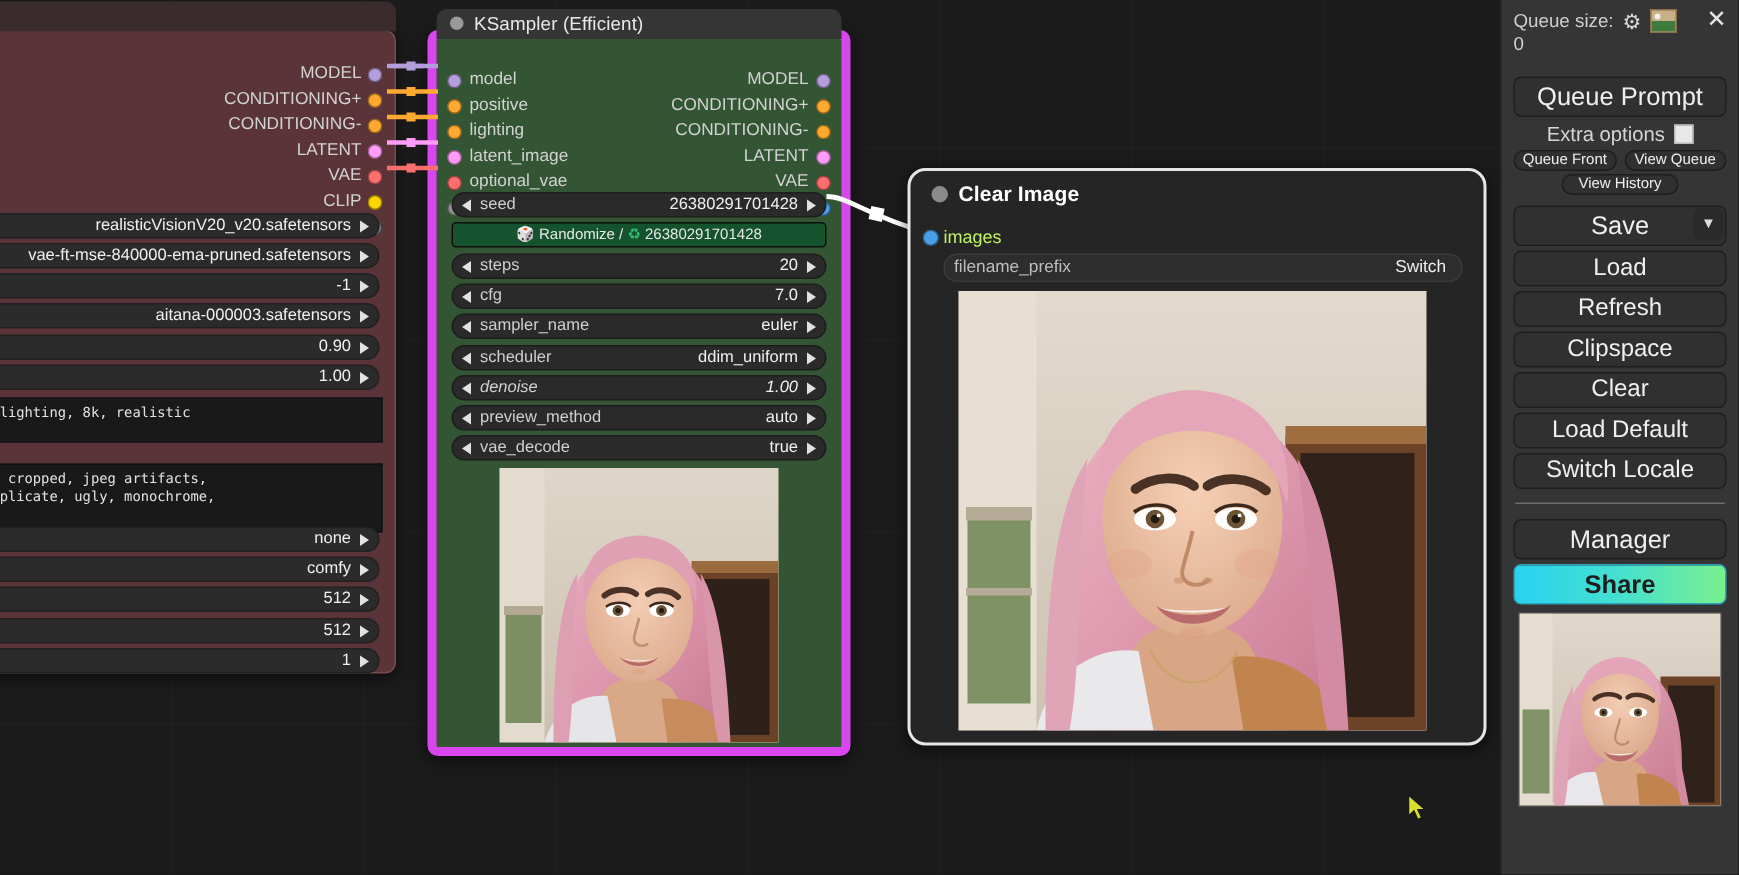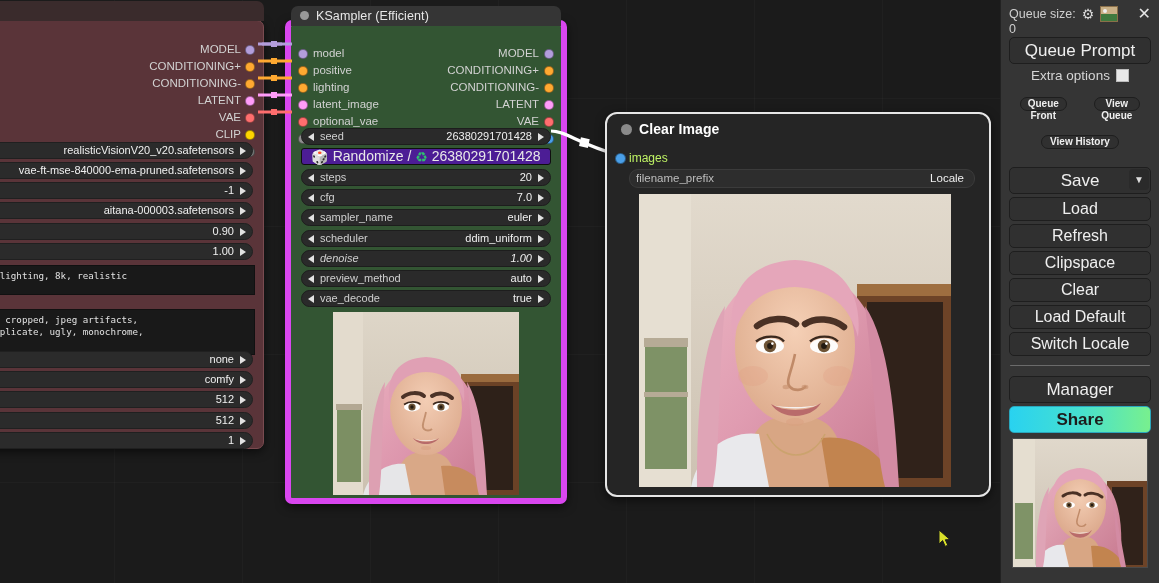--- a/index.html
+++ b/index.html
@@ -75,23 +75,23 @@
   #node-loader .widget{background:#2b2b2b;border-color:#202020;}
 
   
   #node-ksampler{
     left:285px;top:20px;width:270px;height:472px;
     background:#335533;border:6px solid #d946ef;
   }
   #node-ksampler .node-title{background:#353535;}
   #node-ksampler .widget{background:#2a2a2a;border-color:#1d1d1d;}
   .randomize{
-    position:absolute;height:17px;border-radius:3px;background:#4c1d95;
+    position:absolute;height:17px;border-radius:3px;background:#14532d;
     border:1px solid #0f0f0f;box-sizing:border-box;
-    font-size:14px;color:#e8e8e8;line-height:15px;text-align:center;
+    font-size:10px;color:#e8e8e8;line-height:15px;text-align:center;
   }
 
   
   #node-save{
     left:605px;top:112px;width:382px;height:381px;
     background:#252525;border:2px solid #e6e6e6;border-radius:12px;
   }
   #node-save .node-title{
     top:4px;left:4px;right:4px;background:transparent;color:#fff;
     font-size:14px;font-weight:bold;height:22px;line-height:22px;padding-left:10px;
@@ -114,21 +114,21 @@
   .qrow{display:flex;align-items:center;gap:6px;color:#cfcfcf;font-size:12.5px;}
   .qsize-label{white-space:nowrap;}
   .qnum{color:#cfcfcf;font-size:12.5px;line-height:13px;margin-top:1px;}
   .sb-btn{
     display:block;width:100%;box-sizing:border-box;
     background:#303030;border:1px solid #1e1e1e;border-radius:5px;
     color:#efefef;text-align:center;font-size:16px;line-height:22px;
     height:24px;margin-bottom:3px;font-weight:500;
   }
   .sb-btn.big{font-size:17px;height:27px;line-height:25px;}
-  .sb-btn.small{font-size:10px;height:14px;line-height:12px;border-radius:7px;margin:11px;font-weight:bold;}
+  .sb-btn.small{font-size:10px;height:14px;line-height:12px;border-radius:7px;margin:0;}
   .sb-btn.share{
     background:linear-gradient(90deg,#29d2f0 0%,#46e0d0 50%,#78f08e 100%);
     color:#1d1d1d;border-color:#2aa7bd;font-weight:bold;
   }
   .extra-row{display:flex;align-items:center;justify-content:center;gap:6px;color:#d5d5d5;font-size:13.5px;margin:4px 0 3px;}
   .chk{width:11px;height:11px;background:#e8e8e8;border:1px solid #bbb;display:inline-block;}
   .small-row{display:flex;gap:5px;justify-content:center;margin-bottom:2px;}
   .divider{height:1px;background:#6b6b6b;margin:9px 1px 10px;border-radius:1px;}
   .thumb{
     width:134px;height:128px;margin:5px auto 0;border:1px solid #4a4a4a;
@@ -389,21 +389,21 @@
 
 <div class="node" id="node-save">
   <div class="node-title">
     <span class="title-dot" style="background:#8a8a8a;width:11px;height:11px;"></span><span>Clear Image</span>
   </div>
   <div class="slot in" style="left:22px;top:37px;font-size:12px;color:#bef264;"><span>images</span></div>
   <div class="dot" style="left:8px;top:39px;width:9px;height:9px;background:#4a9fe8;"></div>
 
   <div class="widget" style="left:22px;right:14px;top:55px;height:19px;line-height:17px;font-size:11.5px;">
     <span class="wname" style="left:6px;color:#bdbdbd;">filename_prefix</span>
-    <span class="wval" style="right:10px;color:#efefef;">Locale</span>
+    <span class="wval" style="right:10px;color:#efefef;">Switch</span>
   </div>
 
   <div class="preview" style="left:32px;top:80px;width:312px;height:293px;">
     <svg class="portrait" viewBox="0 0 312 293" preserveAspectRatio="none">
       <defs>
         <linearGradient id="wallB" x1="0" y1="0" x2="0" y2="1">
             <stop offset="0" stop-color="#e2dacd"></stop>
             <stop offset="1" stop-color="#cdc2b2"></stop>
           </linearGradient>
         <linearGradient id="hairB" x1="0" y1="0" x2="1" y2="1">
@@ -472,21 +472,21 @@
     <span class="qsize-label">Queue size:</span>
     <span style="font-size:14px;line-height:14px;color:#d8d8d8;">⚙</span>
     <span style="width:16px;height:14px;background:#c9b086;border:1px solid #8a6f49;display:inline-block;position:relative;overflow:hidden;">
       <span style="position:absolute;left:0;bottom:0;width:100%;height:7px;background:#3f7a3f;"></span>
       <span style="position:absolute;left:2px;top:2px;width:4px;height:4px;border-radius:50%;background:#eee;"></span>
     </span>
     <span style="font-size:16px;line-height:14px;color:#e4e4e4;margin-left:auto;">✕</span>
   </div>
   <div class="qnum">0</div>
 
-  <div class="sb-btn big" style="margin-top:1px;text-align:center;">Queue Prompt</div>
+  <div class="sb-btn big" style="margin-top:15px;text-align:center;">Queue Prompt</div>
 
   <div class="extra-row">
     <span>Extra options</span>
     <span class="chk"></span>
   </div>
 
   <div class="small-row">
     <div class="sb-btn small" style="flex:1;">Queue Front</div>
     <div class="sb-btn small" style="flex:1;">View Queue</div>
   </div>

